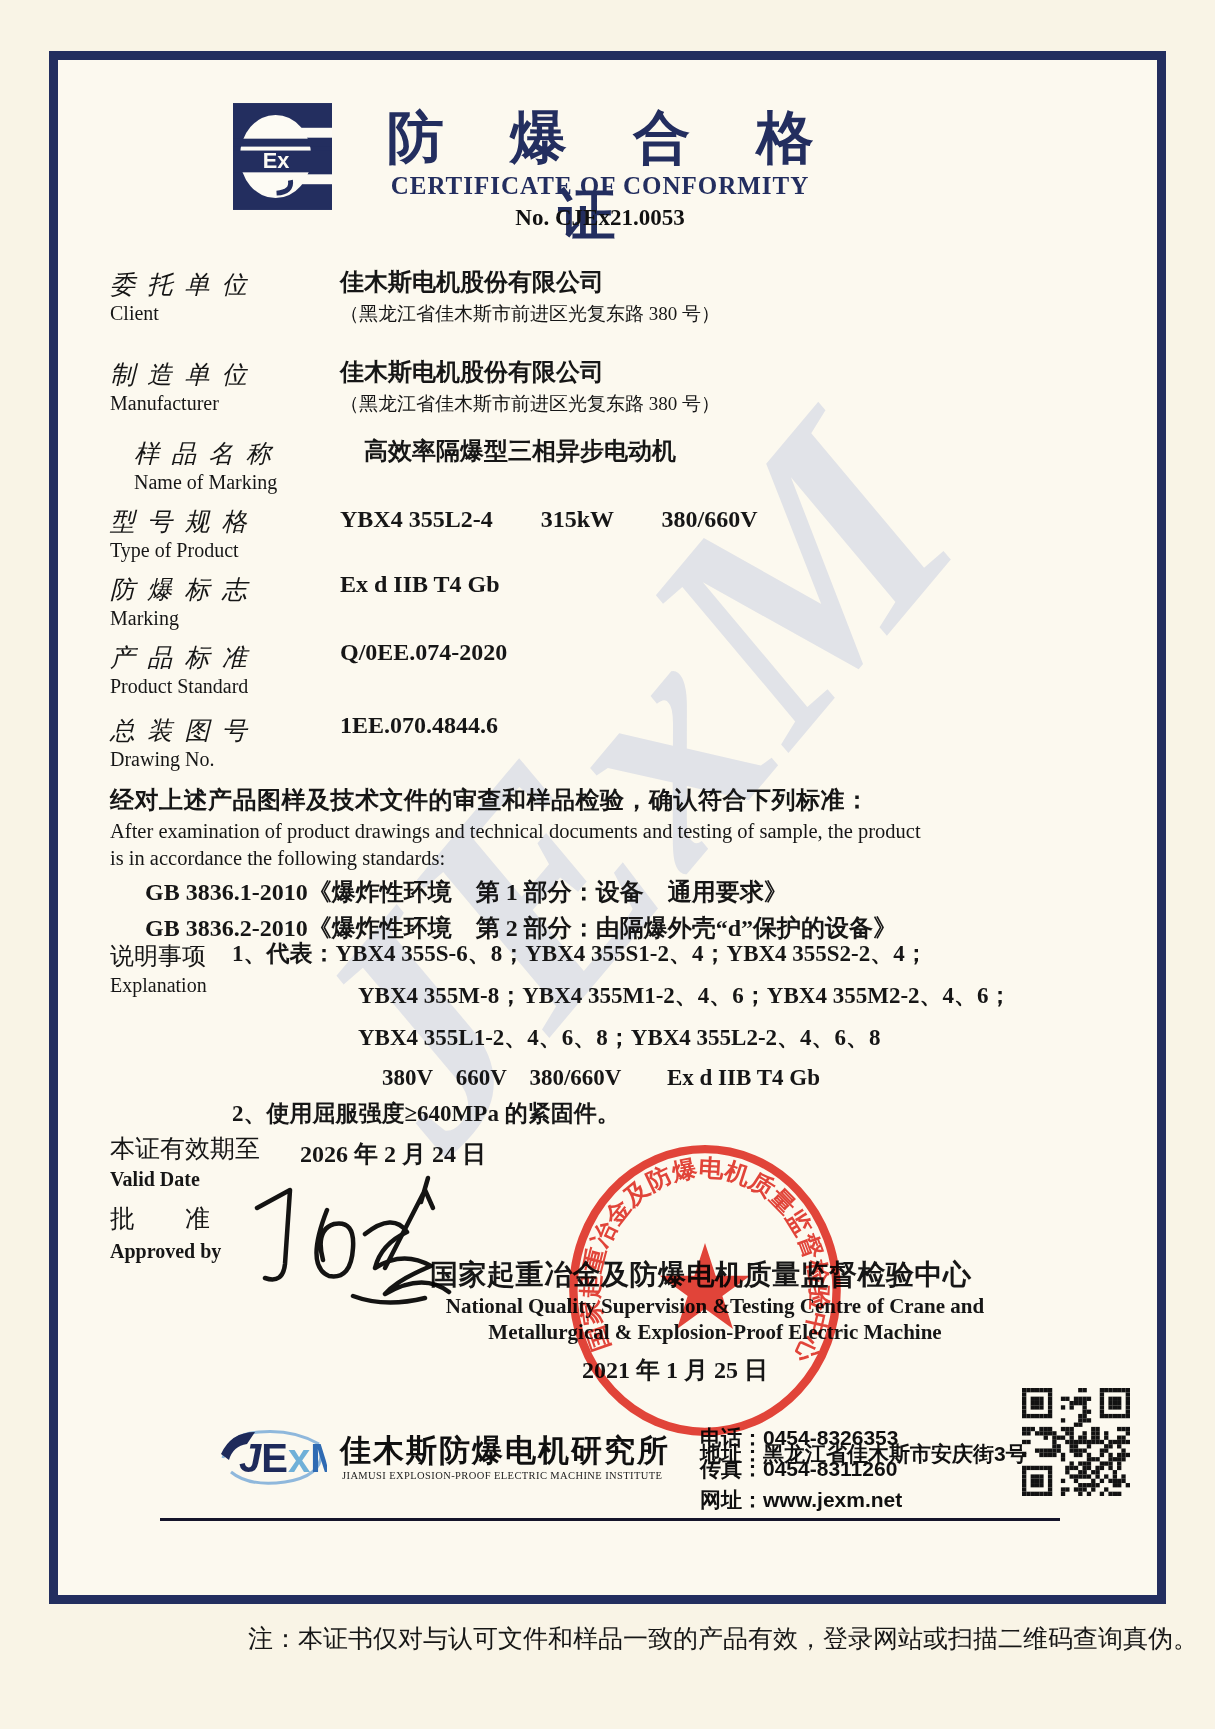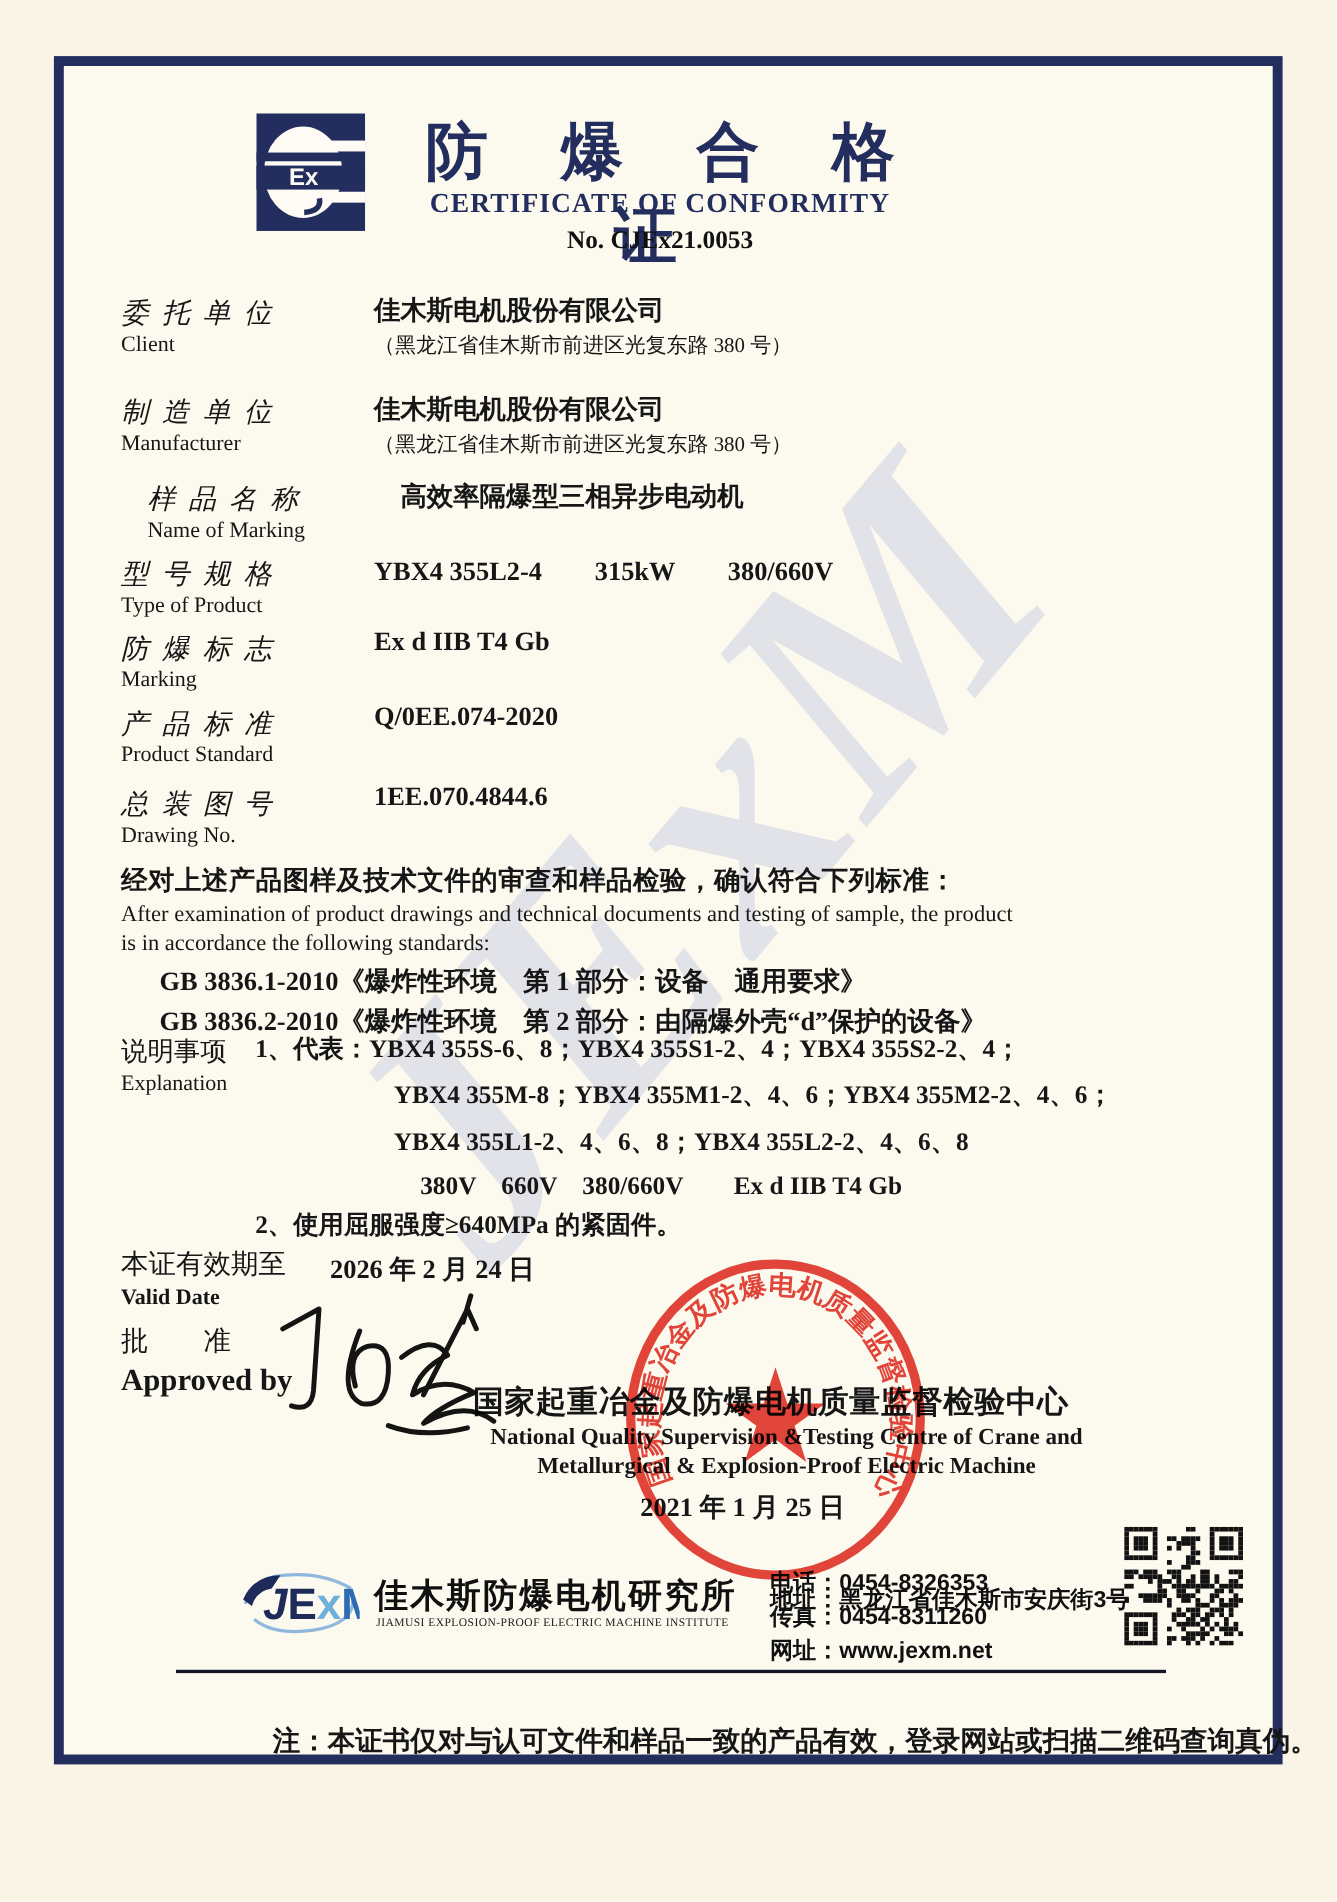--- a/index.html
+++ b/index.html
@@ -35,21 +35,21 @@
   .std{left:145px;font-size:24px;font-weight:600;white-space:nowrap;}
   .expl-line{font-size:23px;font-weight:bold;white-space:nowrap;}
   .sig-svg,.stamp-svg{mix-blend-mode:multiply;}
   .contact-row{position:absolute;left:0;font-family:"Liberation Sans",sans-serif;
                font-weight:bold;font-size:21px;white-space:nowrap;color:#101010;}
   .inst-zh{font-family:"Liberation Sans",sans-serif;font-weight:bold;font-size:31px;
            letter-spacing:2px;color:#101010;white-space:nowrap;}
   .inst-en{font-family:Liberation Serif, serif;font-size:10.5px;letter-spacing:0.4px;
            color:#222;white-space:nowrap;}
   .divider{left:160px;top:1518px;width:900px;height:3px;background:#15152a;}
-  .foot-note{left:248px;top:1566px;font-size:25px;font-weight:700;white-space:nowrap;}
+  .foot-note{left:248px;top:1622px;font-size:25px;font-weight:400;white-space:nowrap;}
 </style>
 </head>
 <body>
 
 <div class="page">
   <div class="frame abs"></div>
 
   <div class="watermark">
     <span>JExM</span>
   </div>
@@ -118,21 +118,21 @@
   <div class="abs z1 expl-line" style="left:358px;top:980px;">YBX4 355M-8；YBX4 355M1-2、4、6；YBX4 355M2-2、4、6；</div>
   <div class="abs z1 expl-line" style="left:358px;top:1022px;">YBX4 355L1-2、4、6、8；YBX4 355L2-2、4、6、8</div>
   <div class="abs z1 expl-line" style="left:382px;top:1062px;">380V　660V　380/660V　　Ex d IIB T4 Gb</div>
   <div class="abs z1 expl-line" style="left:232px;top:1098px;">2、使用屈服强度≥640MPa 的紧固件。</div>
 
   <div class="abs z1" style="left:110px;top:1132px;font-size:25px;white-space:nowrap;">本证有效期至</div>
   <div class="abs z1" style="left:110px;top:1168px;font-size:20px;font-weight:bold;">Valid Date</div>
   <div class="abs z1" style="left:300px;top:1138px;font-size:24px;font-weight:bold;white-space:nowrap;">2026 年 2 月 24 日</div>
 
   <div class="abs z1" style="left:110px;top:1202px;font-size:25px;white-space:nowrap;">批　　准</div>
-  <div class="abs z1" style="left:110px;top:1240px;font-size:28px;font-weight:bold;">Approved by</div>
+  <div class="abs z1" style="left:110px;top:1240px;font-size:20px;font-weight:bold;">Approved by</div>
 
   <svg class="abs sig-svg" style="left:235px;top:1168px;z-index:3;" width="250" height="170" viewBox="0 0 250 170">
     <g stroke="#141414" stroke-width="4.5" fill="none" stroke-linecap="round" stroke-linejoin="round">
       <path d="M22 40 L55 22 L50 96 Q48 116 30 110"></path>
       <path d="M92 42 Q70 98 94 108 Q116 112 118 80 Q120 52 99 56 Q80 62 88 92"></path>
       <path d="M150 100 L190 22 L198 40 M193 10 L186 34"></path>
       <path d="M130 66 Q158 44 172 64 Q146 76 140 100 Q168 82 196 98 Q162 112 150 126 Q188 104 214 124"></path>
       <path d="M118 128 Q150 140 190 130"></path>
     </g>
   </svg>

